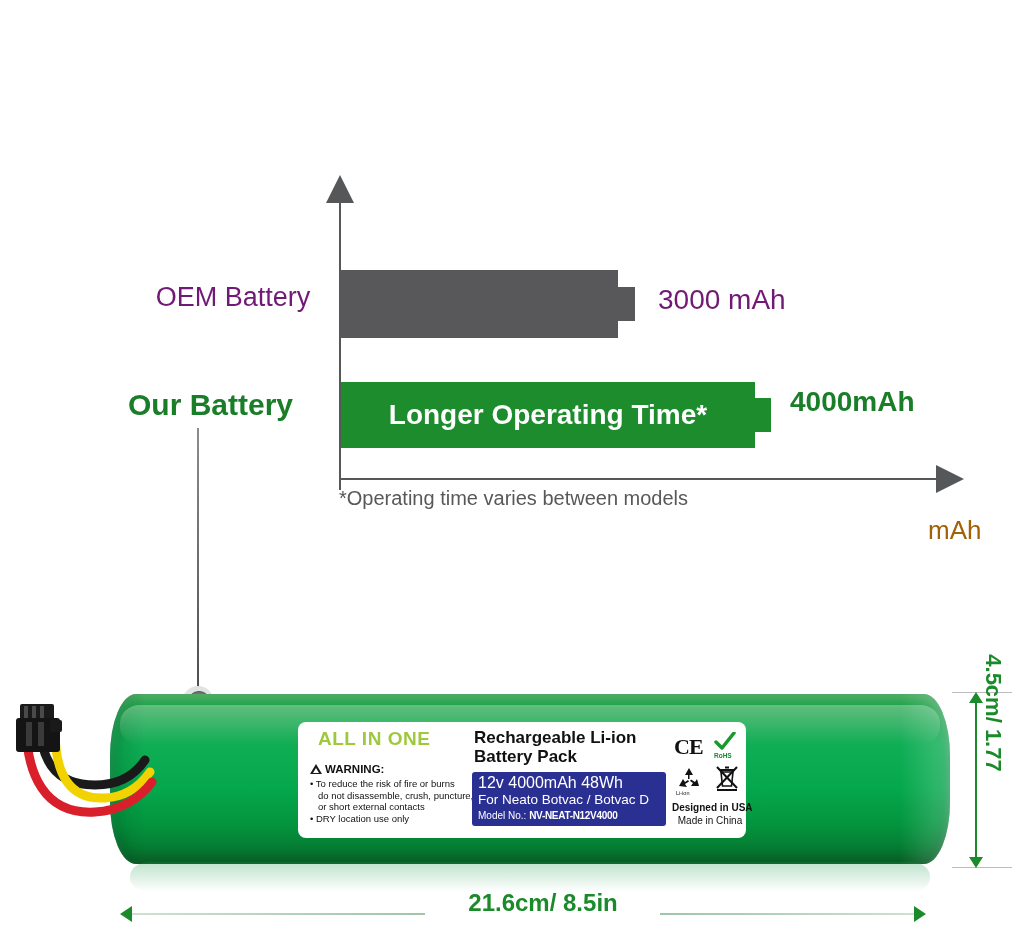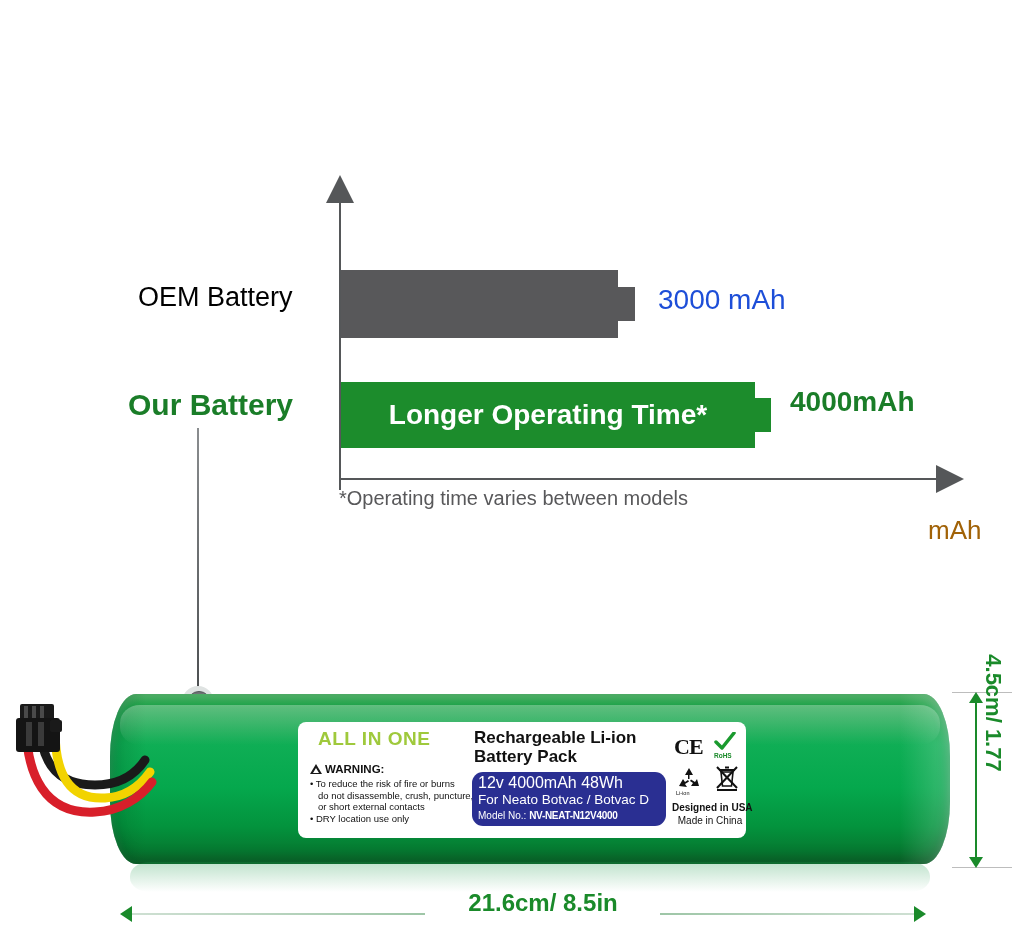--- a/index.html
+++ b/index.html
@@ -88,30 +88,30 @@
   .bar-oem-nub {
     position: absolute;
     left: 617px; top: 187px;
     width: 18px; height: 34px;
     background: #58585a;
   }
   .label-oem {
     position: absolute;
     left: 138px; top: 182px;
     width: 190px;
-    text-align: left;
+    text-align: center;
     font-size: 27px;
-    color: #000000;
+    color: #701a75;
     white-space: nowrap;
   }
   .value-oem {
     position: absolute;
     left: 658px; top: 184px;
     font-size: 28px;
-    color: #1d4ed8;
+    color: #701a75;
     white-space: nowrap;
   }
 
   
   .bar-our-body {
     position: absolute;
     left: 341px; top: 282px;
     width: 414px; height: 66px;
     background: #1c8c2c;
   }
@@ -300,21 +300,21 @@
     font-size: 17px;
     font-weight: bold;
     line-height: 19px;
     color: #111;
   }
   .lbl-blue {
     position: absolute;
     left: 174px; top: 50px;
     width: 194px; height: 54px;
     background: #2a2f92;
-    border-radius: 11px;
+    border-radius: 3px;
   }
   .lbl-blue-l1 {
     position: absolute;
     left: 6px; top: 2px;
     font-size: 16px;
     color: #ffffff;
     white-space: nowrap;
   }
   .lbl-blue-l2 {
     position: absolute;

